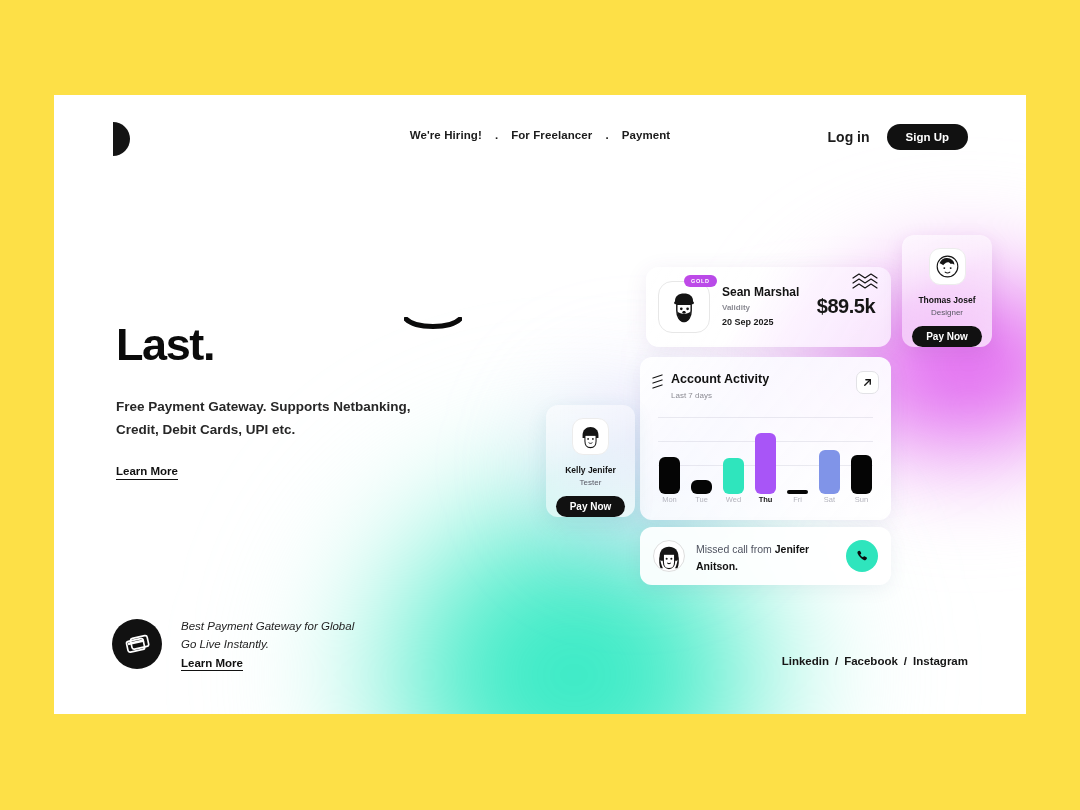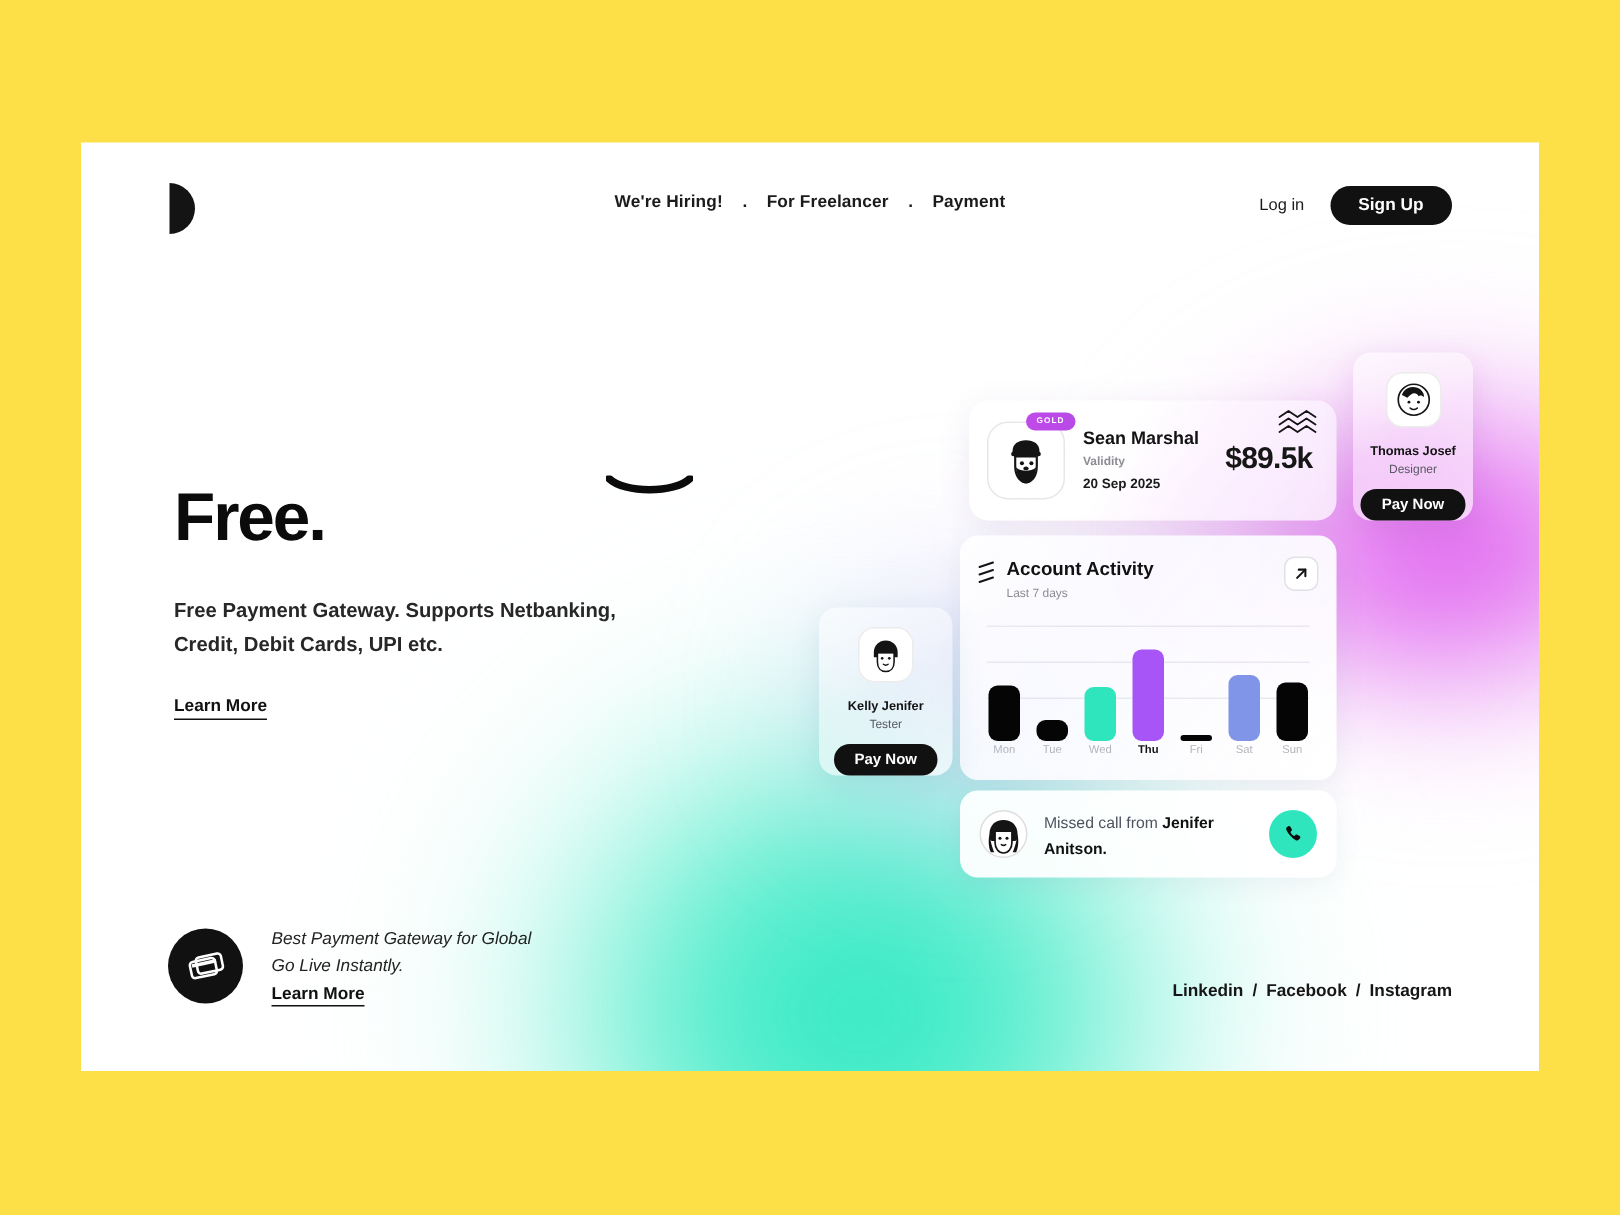--- a/index.html
+++ b/index.html
@@ -118,22 +118,22 @@
     margin: 0 13px;
   }
   #auth {
     position: absolute;
     right: 58px; top: 29px;
     display: flex;
     align-items: center;
     gap: 17px;
   }
   #login-link {
-    font-size: 11px;
-    font-weight: 400;
+    font-size: 14px;
+    font-weight: 700;
     color: #1b1b1b;
     text-decoration: none;
     margin-left: 35px;
   }
   #signup-button {
     background: #111111;
     color: #ffffff;
     font-size: 11.5px;
     font-weight: 700;
     border: none;
@@ -318,21 +318,21 @@
   #wave-icon {
     position: absolute;
     right: 10px; top: 6px;
     width: 30px; height: 20px;
   }
 
   
   #card-thomas {
     position: absolute;
     left: 848px; top: 140px;
-    width: 80px; height: 112px;
+    width: 90px; height: 112px;
     border-radius: 12px;
     background: linear-gradient(150deg,
         rgba(255,255,255,0.55) 0%,
         rgba(255,255,255,0.40) 45%,
         rgba(255,255,255,0.66) 100%);
     backdrop-filter: blur(9px);
     box-shadow: 0 6px 20px rgba(120,40,150,0.13);
     z-index: 17;
     text-align: center;
   }
@@ -572,21 +572,21 @@
       <div id="auth">
         <a id="login-link" href="#">Log in</a>
         <button id="signup-button">Sign Up</button>
       </div>
     </div>
 
     <div id="hero">
 
       <h1 id="hero-title">
         <br>
-        <span>Free.</span>
+        <span>Last.</span>
         <svg id="smile" viewBox="0 0 58 13">
           <path d="M2 2 C 12 12, 46 12, 56 2" stroke="#0b0b0b" stroke-width="5" fill="none" stroke-linecap="round"></path>
         </svg>
       </h1>
 
       <p id="hero-sub">Free Payment Gateway. Supports Netbanking, Credit, Debit Cards, UPI etc.</p>
       <a id="hero-cta" href="#">Learn More</a>
     </div>
 
     <div id="promo">

